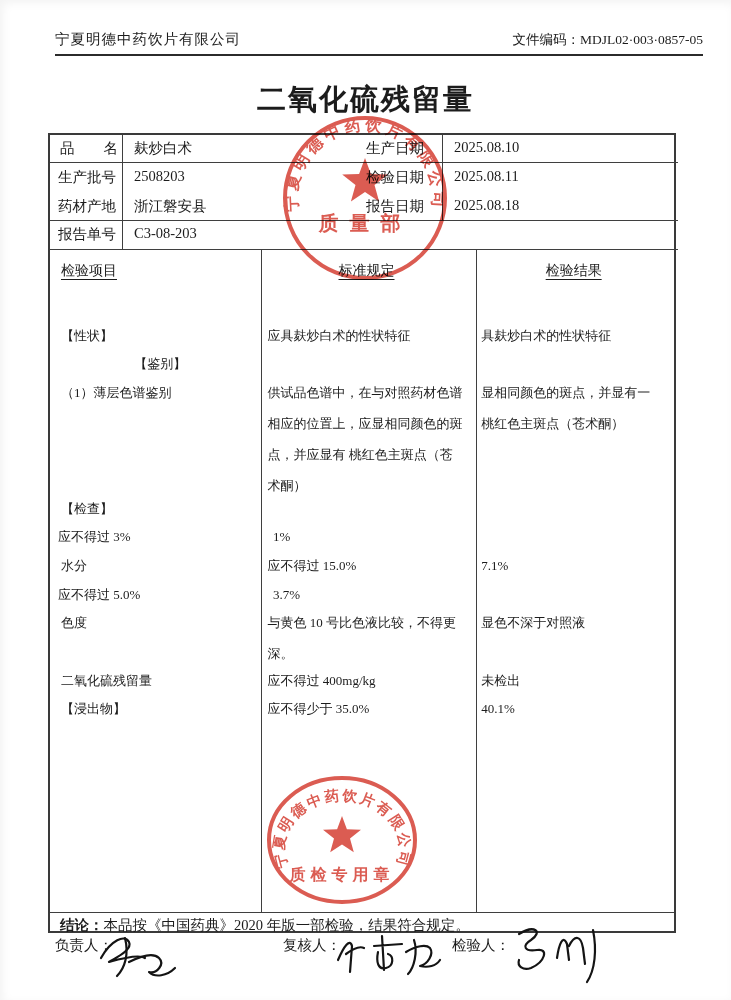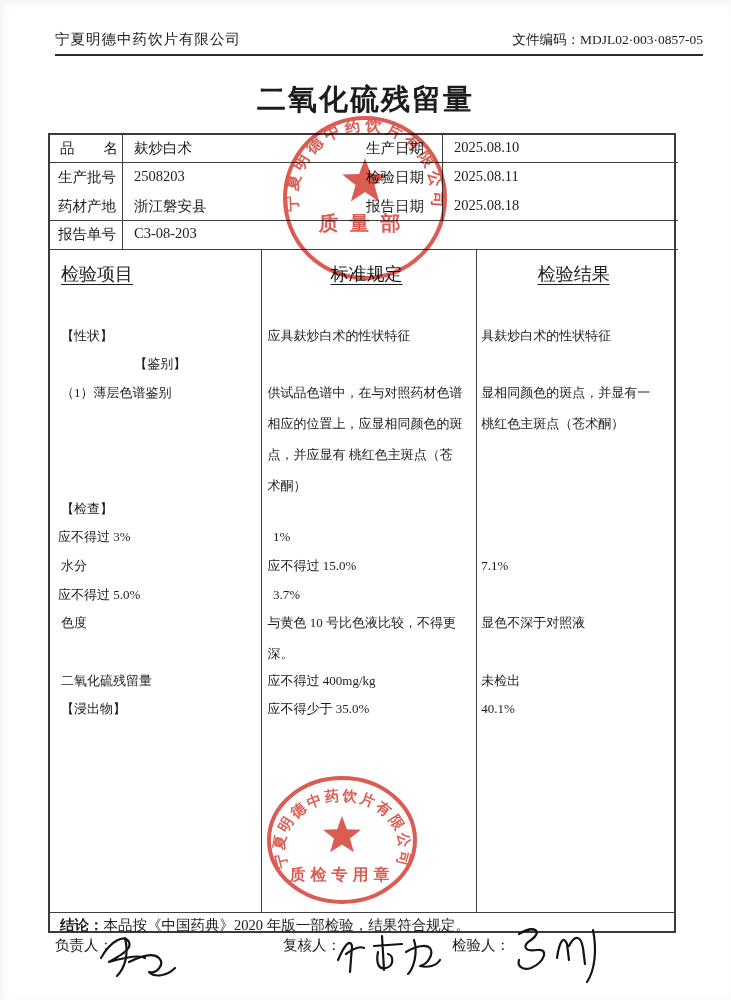--- a/index.html
+++ b/index.html
@@ -20,21 +20,21 @@
         border:2px solid #3a3a3a; font-size:14.5px; }
   .hl { position:absolute; height:1px; background:#3f3f3f; }
   .vl { position:absolute; width:1px; background:#3f3f3f; }
   .cell { position:absolute; white-space:nowrap; }
   .jlabel { text-align:justify; text-align-last:justify; }
   
   .mt-head { position:absolute; left:0; top:127px; width:100%; display:flex; }
   .mt-head .h1 { width:211px; padding-left:11px; text-align:left; }
   .mt-head .h2 { width:215px; text-align:center; }
   .mt-head .h3 { width:202px; text-align:center; }
-  .mt-head span { text-decoration:underline; text-underline-offset:4px; font-size:18px; }
+  .mt-head span { text-decoration:underline; text-underline-offset:4px; font-size:14px; }
   .mrow { position:absolute; left:0; width:100%; display:flex; font-size:13px; line-height:31px; }
   .mrow .c1 { width:211px; padding-left:11px; }
   .mrow .c2 { width:215px; padding-left:8px; padding-right:10px; line-height:31px; }
   .mrow .c3 { width:202px; padding-left:8px; padding-right:15px; line-height:31px; }
   
   .concl { position:absolute; left:0; top:777px; width:100%; height:23px;
            border-top:1px solid #3f3f3f; padding:3px 0 0 10px; font-size:14.5px; line-height:18px; }
   .concl .b { font-weight:bold; }
   .sig-label { position:absolute; font-size:14.5px; }
   .sig { position:absolute; }

